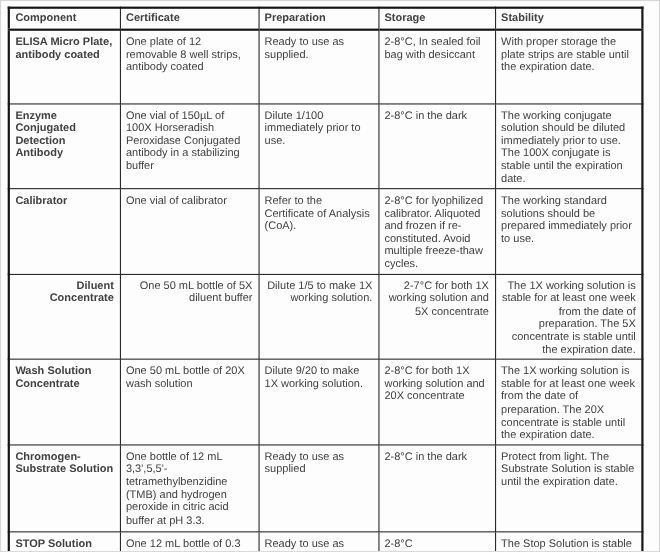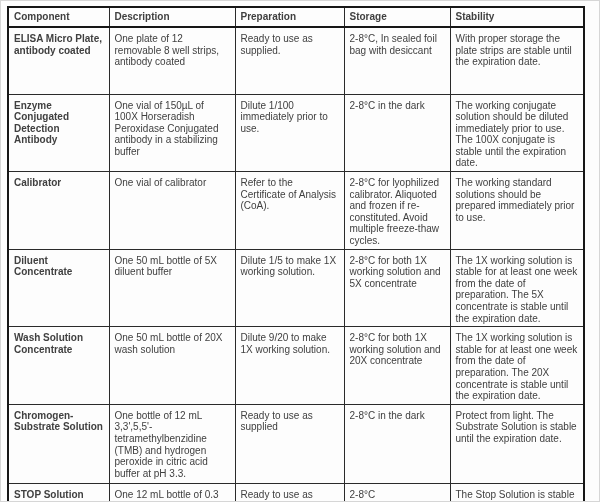--- a/index.html
+++ b/index.html
@@ -49,41 +49,41 @@
   .comp-warning {
     display: block;
     font-weight: bold;
     text-decoration: underline;
   }
   .comp-warning:empty { display: none; }
   
   tbody tr:nth-child(1) { height: 67px; }
   tbody tr:nth-child(2) { height: 66px; padding-left: 22px; }
   tbody tr:nth-child(3) { height: 70px; }
-  tbody tr:nth-child(4) { height: 69px; }
+  tbody tr:nth-child(4) { height: 69px; text-align: right; }
   tbody tr:nth-child(5) { height: 71px; }
   tbody tr:nth-child(6) { height: 79px; margin-top: 44px; }
   tbody tr:nth-child(7) { height: 46px; }
 </style>
 </head>
 <body>
 
 <div class="page">
   <table class="kit-table">
     <colgroup>
       <col style="width:101px">
       <col style="width:126px">
       <col style="width:109px">
       <col style="width:106px">
       <col style="width:134px">
     </colgroup>
     <thead>
       <tr>
         <th>Component</th>
-        <th>Description</th>
+        <th>Certificate</th>
         <th>Preparation</th>
         <th>Storage</th>
         <th>Stability</th>
       </tr>
     </thead>
     <tbody id="table-body">
     <tr>
       <td>
         <span class="comp-name">ELISA Micro Plate, antibody coated</span>
 
@@ -116,21 +116,21 @@
       <td>The working standard solutions should be prepared immediately prior to use.</td>
     </tr>
 
     <tr>
       <td>
         <span class="comp-name">Diluent Concentrate</span>
 
       </td>
       <td>One 50 mL bottle of 5X diluent buffer</td>
       <td>Dilute 1/5 to make 1X working solution.</td>
-      <td>2-8°C for both 1X working solution and 5X concentrate</td>
+      <td>2-7°C for both 1X working solution and 5X concentrate</td>
       <td>The 1X working solution is stable for at least one week from the date of preparation. The 5X concentrate is stable until the expiration date.</td>
     </tr>
 
     <tr>
       <td>
         <span class="comp-name">Wash Solution Concentrate</span>
 
       </td>
       <td>One 50 mL bottle of 20X wash solution</td>
       <td>Dilute 9/20 to make 1X working solution.</td>

